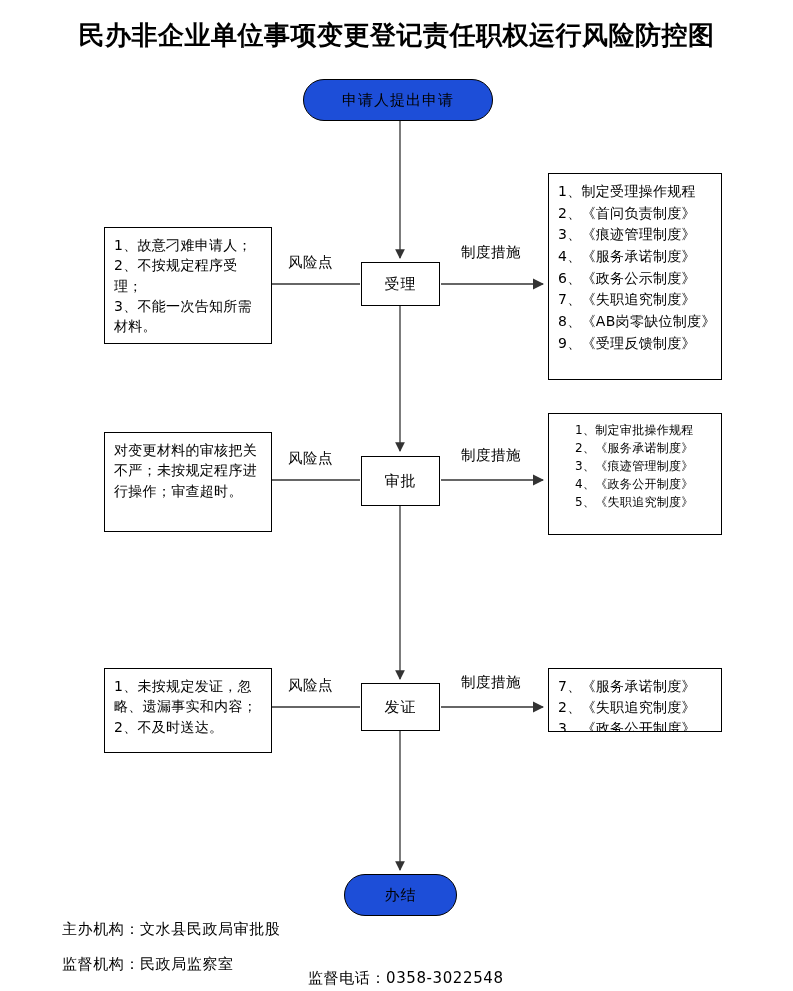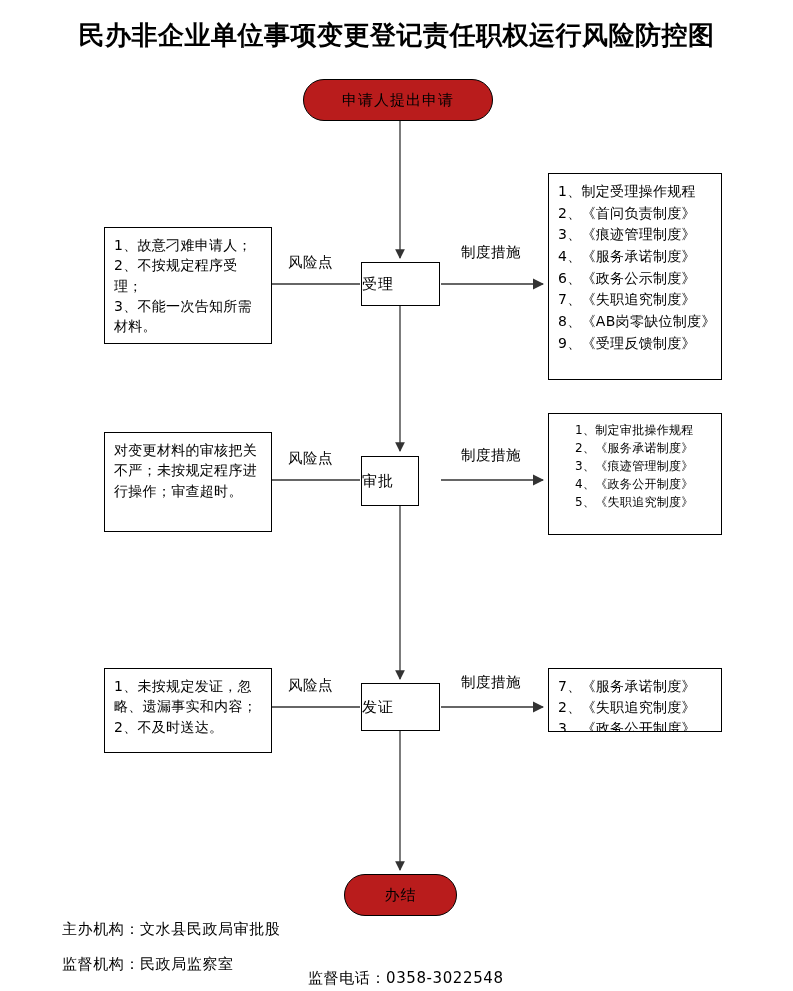--- a/index.html
+++ b/index.html
@@ -44,37 +44,37 @@
     width: 793px;
     height: 991px;
     pointer-events: none;
   }
 
   
   .terminal {
     position: absolute;
     border: 1.4px solid #000;
     border-radius: 24px;
-    background: #b91c1c;
+    background: #1d4ed8;
     display: flex;
     align-items: center;
     justify-content: center;
     font-size: 15px;
     letter-spacing: 1px;
     box-sizing: border-box;
   }
 
   
   .process {
     position: absolute;
     border: 1.3px solid #000;
     background: #fff;
     display: flex;
     align-items: center;
-    justify-content: flex-start;
+    justify-content: center;
     font-size: 15px;
     letter-spacing: 1px;
     box-sizing: border-box;
   }
 
   
   .sidebox {
     position: absolute;
     border: 1.3px solid #000;
     background: #fff;
@@ -143,21 +143,21 @@
   </svg>
 
   <div class="terminal" style="left:303px; top:79px; width:190px; height:42px;">
     <span>申请人提出申请</span>
   </div>
 
   <div class="process" style="left:361px; top:262px; width:79px; height:44px;">
     <span>受理</span>
   </div>
 
-  <div class="process" style="left:361px; top:456px; width:58px; height:50px;">
+  <div class="process" style="left:361px; top:456px; width:79px; height:50px;">
     <span>审批</span>
   </div>
 
   <div class="process" style="left:361px; top:683px; width:79px; height:48px;">
     <span>发证</span>
   </div>
 
   <div class="terminal" style="left:344px; top:874px; width:113px; height:42px;">
     <span>办结</span>
   </div>

